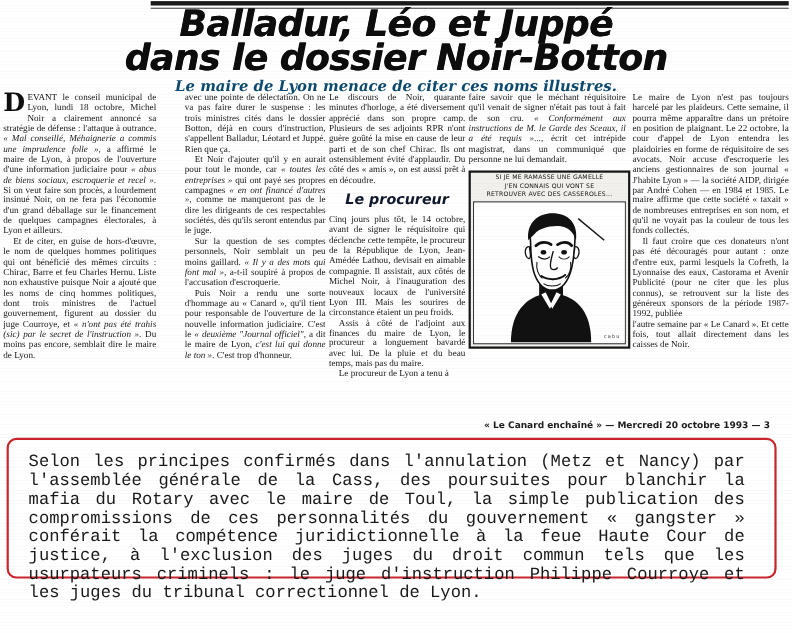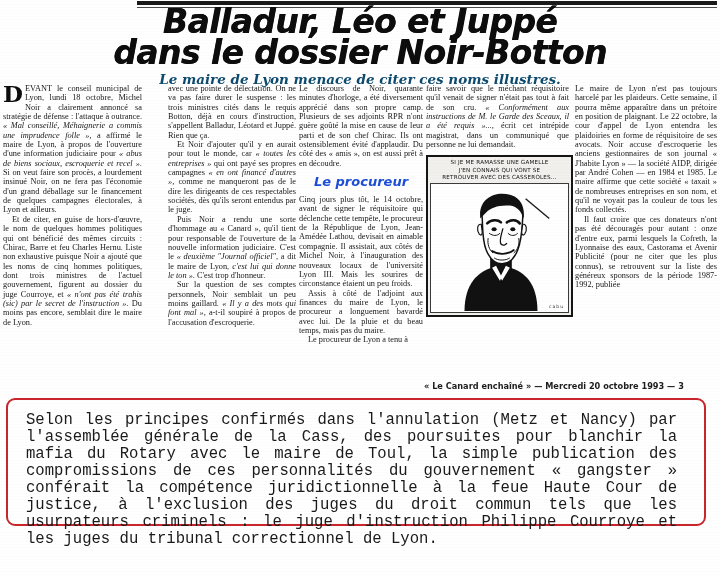--- a/index.html
+++ b/index.html
@@ -108,21 +108,21 @@
   em { font-style: italic; }
 
   
   .sec-head {
     font-family: "DejaVu Sans", sans-serif;
     font-weight: bold;
     font-style: italic;
     font-size: 13px;
     line-height: 14px;
     text-align: center;
-    color: #1d4ed8;
+    color: #0f172a;
     margin: 7px 0 6px 0;
   }
 
   
   .cartoon {
     margin-top: 6px;
     width: 143px;
     border: 2px solid #151515;
     background: #f2f0ec;
     position: relative;
@@ -155,21 +155,21 @@
     color: #333;
     letter-spacing: 1px;
   }
 
   
   .credit {
     position: absolute;
     left: 424px;
     top: 381px;
     width: 292px;
-    text-align: left;
+    text-align: center;
     font-family: "DejaVu Sans", sans-serif;
     font-weight: bold;
     font-size: 8.2px;
     color: #1d1d1d;
   }
 
   
   .redbox {
     position: absolute;
     left: 6px;
@@ -218,24 +218,24 @@
   </div>
 
   <div class="cols">
 
     <div class="col c1">
       <p class="noind"><span class="dropcap">D</span><span class="sc">EVANT</span><span> le conseil municipal de Lyon, lundi 18 octobre, Michel Noir a clairement annoncé sa stratégie de défense : l'attaque à outrance. </span><em>« Mal conseillé, Méhaignerie a commis une imprudence folle »,</em><span> a affirmé le maire de Lyon, à propos de l'ouverture d'une information judiciaire pour </span><em>« abus de biens sociaux, escroquerie et recel ».</em><span> Si on veut faire son procès, a lourdement insinué Noir, on ne fera pas l'économie d'un grand déballage sur le financement de quelques campagnes électorales, à Lyon et ailleurs.</span></p>
       <p><span>Et de citer, en guise de hors-d'œuvre, le nom de quelques hommes politiques qui ont bénéficié des mêmes circuits : Chirac, Barre et feu Charles Hernu. Liste non exhaustive puisque Noir a ajouté que les noms de cinq hommes politiques, dont trois ministres de l'actuel gouvernement, figurent au dossier du juge Courroye, et </span><em>« n'ont pas été trahis (sic) par le secret de l'instruction ».</em><span> Du moins pas encore, semblait dire le maire de Lyon.</span></p>
     </div>
 
     <div class="col c2">
-      <p class="noind">avec une pointe de délectation. On ne va pas faire durer le suspense : les trois ministres cités dans le requis Botton, déjà en cours d'instruction, s'appellent Balladur, Léotard et Juppé. Rien que ça.</p>
+      <p class="noind">avec une pointe de délectation. On ne va pas faire durer le suspense : les trois ministres cités dans le dossier Botton, déjà en cours d'instruction, s'appellent Balladur, Léotard et Juppé. Rien que ça.</p>
       <p><span>Et Noir d'ajouter qu'il y en aurait pour tout le monde, car </span><em>« toutes les entreprises »</em><span> qui ont payé ses propres campagnes </span><em>« en ont financé d'autres »,</em><span> comme ne manqueront pas de le dire les dirigeants de ces respectables sociétés, dès qu'ils seront entendus par le juge.</span></p>
+      <p><span>Sur la question de ses comptes personnels, Noir semblait un peu moins gaillard. </span><em>« Il y a des mots qui font mal »,</em><span> a-t-il soupiré à propos de l'accusation d'escroquerie.</span></p>
       <p><span>Puis Noir a rendu une sorte d'hommage au « Canard », qu'il tient pour responsable de l'ouverture de la nouvelle information judiciaire. C'est le </span><em>« deuxième "Journal officiel"</em><span>, a dit le maire de Lyon, </span><em>c'est lui qui donne le ton ».</em><span> C'est trop d'honneur.</span></p>
-      <p><span>Sur la question de ses comptes personnels, Noir semblait un peu moins gaillard. </span><em>« Il y a des mots qui font mal »,</em><span> a-t-il soupiré à propos de l'accusation d'escroquerie.</span></p>
     </div>
 
     <div class="col c3">
       <p class="noind">Le discours de Noir, quarante minutes d'horloge, a été diversement apprécié dans son propre camp. Plusieurs de ses adjoints RPR n'ont guère goûté la mise en cause de leur parti et de son chef Chirac. Ils ont ostensiblement évité d'applaudir. Du côté des « amis », on est aussi prêt à en découdre.</p>
       <div class="sec-head">
         <div>Le procureur</div>
       </div>
       <p class="noind">Cinq jours plus tôt, le 14 octobre, avant de signer le réquisitoire qui déclenche cette tempête, le procureur de la République de Lyon, Jean-Amédée Lathou, devisait en aimable compagnie. Il assistait, aux côtés de Michel Noir, à l'inauguration des nouveaux locaux de l'université Lyon III. Mais les sourires de circonstance étaient un peu froids.</p>
       <p>Assis à côté de l'adjoint aux finances du maire de Lyon, le procureur a longuement bavardé avec lui. De la pluie et du beau temps, mais pas du maire.</p>
       <p>Le procureur de Lyon a tenu à</p>
@@ -293,20 +293,21 @@
             <path d="M64 74 C68 77 76 77 80 74" stroke="#111111" stroke-width="1" fill="none"></path>
           </svg>
           <div class="cartoon-sign">cabu</div>
         </div>
       </div>
     </div>
 
     <div class="col c5">
       <p class="noind">Le maire de Lyon n'est pas toujours harcelé par les plaideurs. Cette semaine, il pourra même apparaître dans un prétoire en position de plaignant. Le 22 octobre, la cour d'appel de Lyon entendra les plaidoiries en forme de réquisitoire de ses avocats. Noir accuse d'escroquerie les anciens gestionnaires de son journal « J'habite Lyon » — la société AIDP, dirigée par André Cohen — en 1984 et 1985. Le maire affirme que cette société « taxait » de nombreuses entreprises en son nom, et qu'il ne voyait pas la couleur de tous les fonds collectés.</p>
       <p>Il faut croire que ces donateurs n'ont pas été découragés pour autant : onze d'entre eux, parmi lesquels la Cofreth, la Lyonnaise des eaux, Castorama et Avenir Publicité (pour ne citer que les plus connus), se retrouvent sur la liste des généreux sponsors de la période 1987-1992, publiée</p>
+      <p class="noind">l'autre semaine par « Le Canard ». Et cette fois, tout allait directement dans les caisses de Noir.</p>
     </div>
   </div>
 
   <div class="credit">« Le Canard enchaîné »  —  Mercredi 20 octobre 1993  —  3</div>
 
   <div class="redbox">
     <div class="redbox-text">Selon les principes confirmés dans l'annulation (Metz et Nancy) par l'assemblée générale de la Cass, des poursuites pour blanchir la mafia du Rotary avec le maire de Toul, la simple publication des compromissions de ces personnalités du gouvernement « gangster » conférait la compétence juridictionnelle à la feue Haute Cour de justice, à l'exclusion des juges du droit commun tels que les usurpateurs criminels : le juge d'instruction Philippe Courroye et les juges du tribunal correctionnel de Lyon.</div>
   </div>
 
   <div class="scan-noise"></div>

